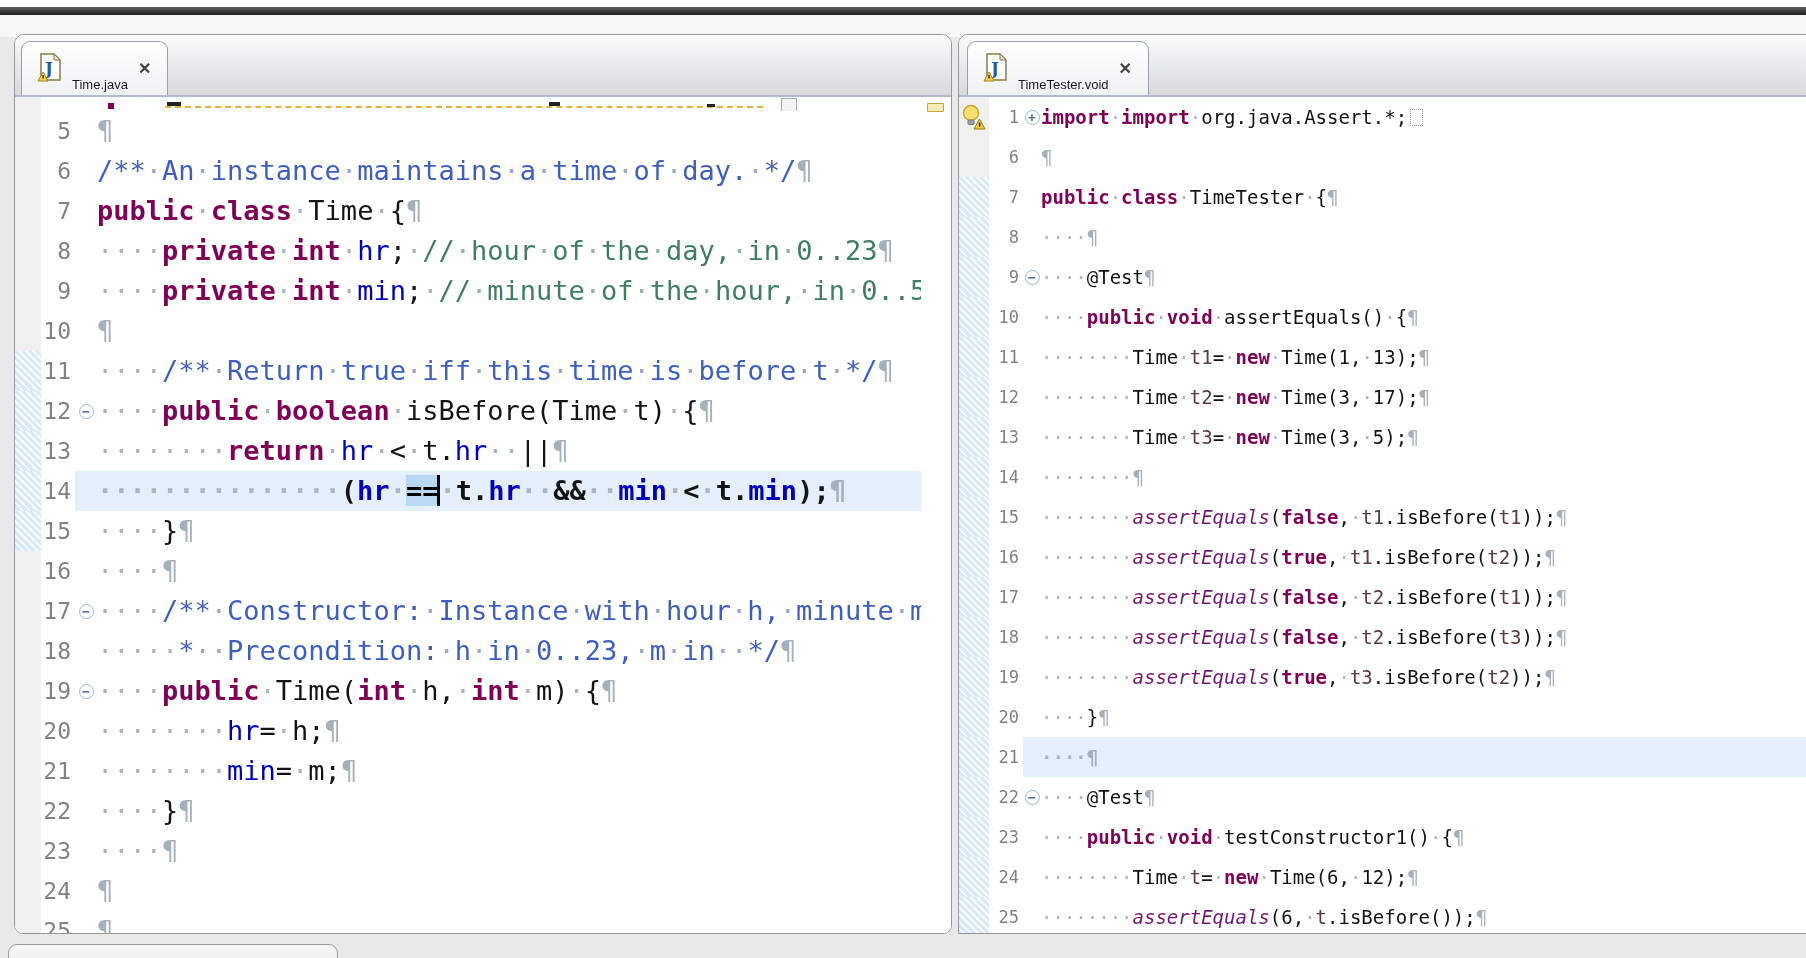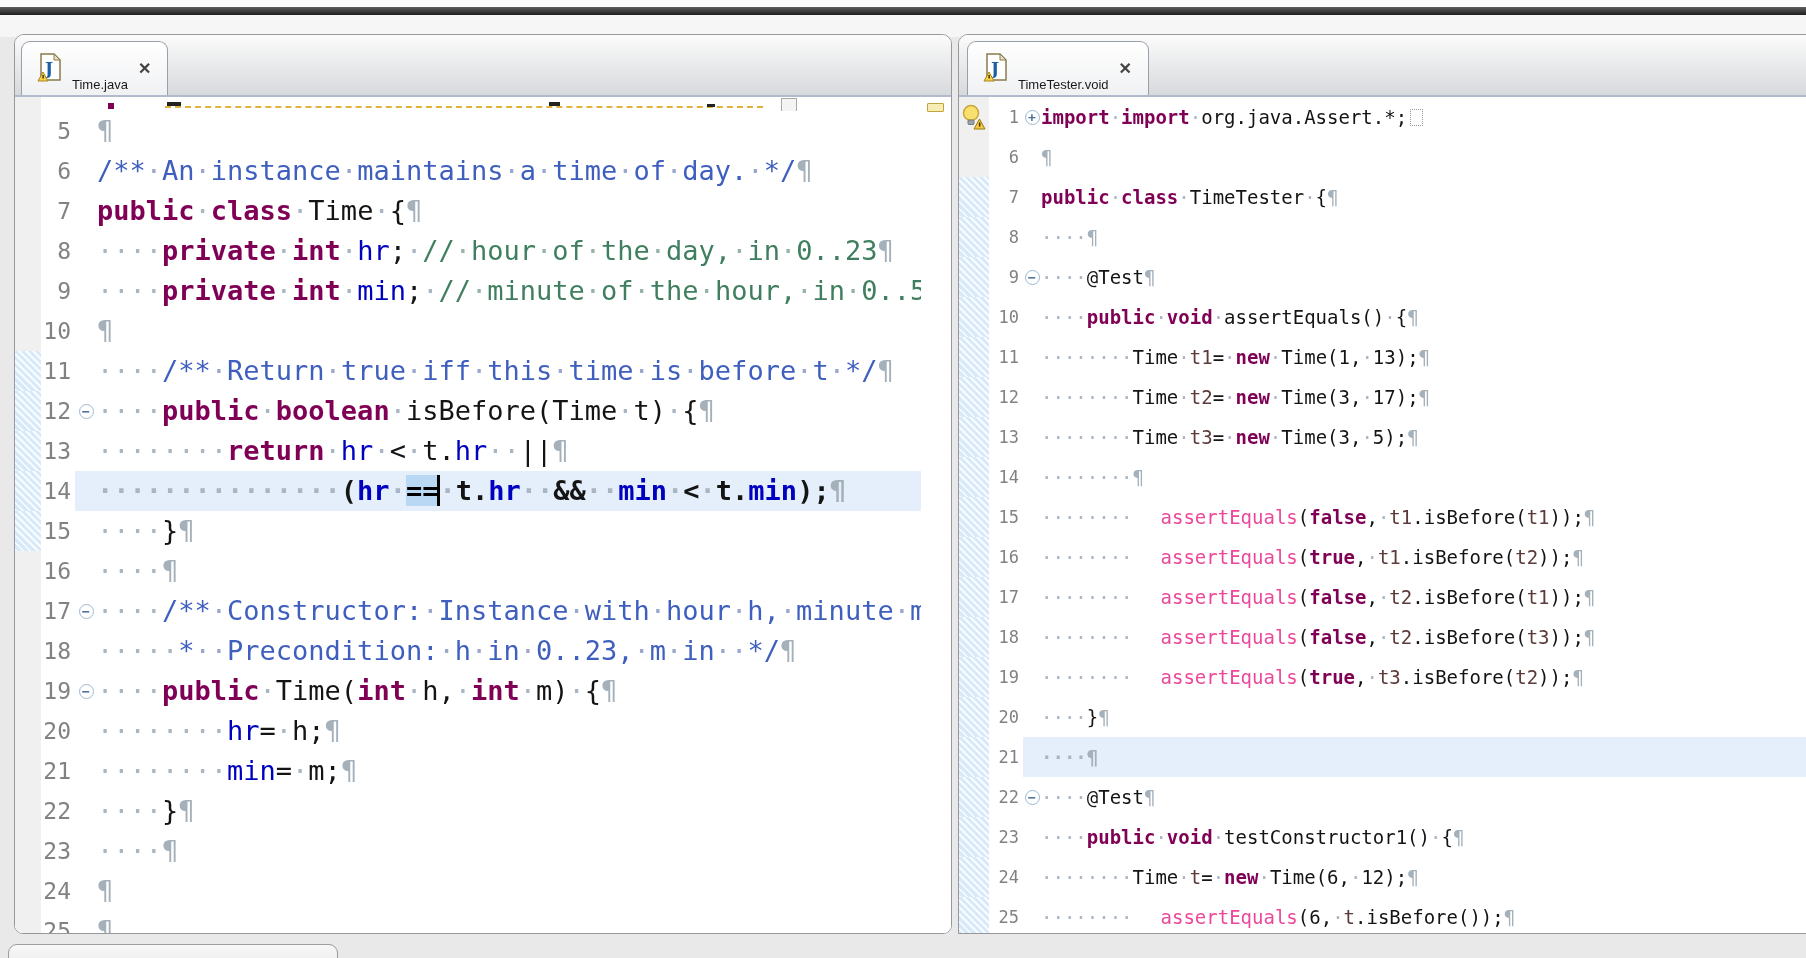--- a/index.html
+++ b/index.html
@@ -57,21 +57,21 @@
   .egroup.right .code { font-size:19px; }
   .row.cur .code, .row.cur .fold { background:var(--curline,#e4effb);font-weight:bold; }
 
   
   .kw { color:var(--kw,#7f0055); font-weight:700; }
   .cm { color:var(--cm,#3f7f5f); }
   .jd { color:var(--jd,#3f5fbf); }
   .fd { color:var(--fd,#0000c0); }
   .lv { color:var(--lv,#5c3a3a); }
   .df { color:#141414; }
-  .it { color:#ec4899;margin-left:28px; }
+  .it { font-style:italic; color:#701a75; }
   .ws { color:#a8b6c4; }
   .cm .ws { color:#96b4a6; }
   .jd .ws { color:#9aa8d0; }
   .pl { color:#a4b0ba; }
   .sel { background:var(--selbg,#b9d8f4); color:#000; }
   .caret { display:inline-block; width:3px; height:31px; background:#000;
            vertical-align:-6px; margin:0 -1px; }
   .boxg { display:inline-block; width:13px; height:17px; border:1px dotted #9a9a9a;
           vertical-align:-2px; margin-left:3px; background:#fdfdfd; }
 

